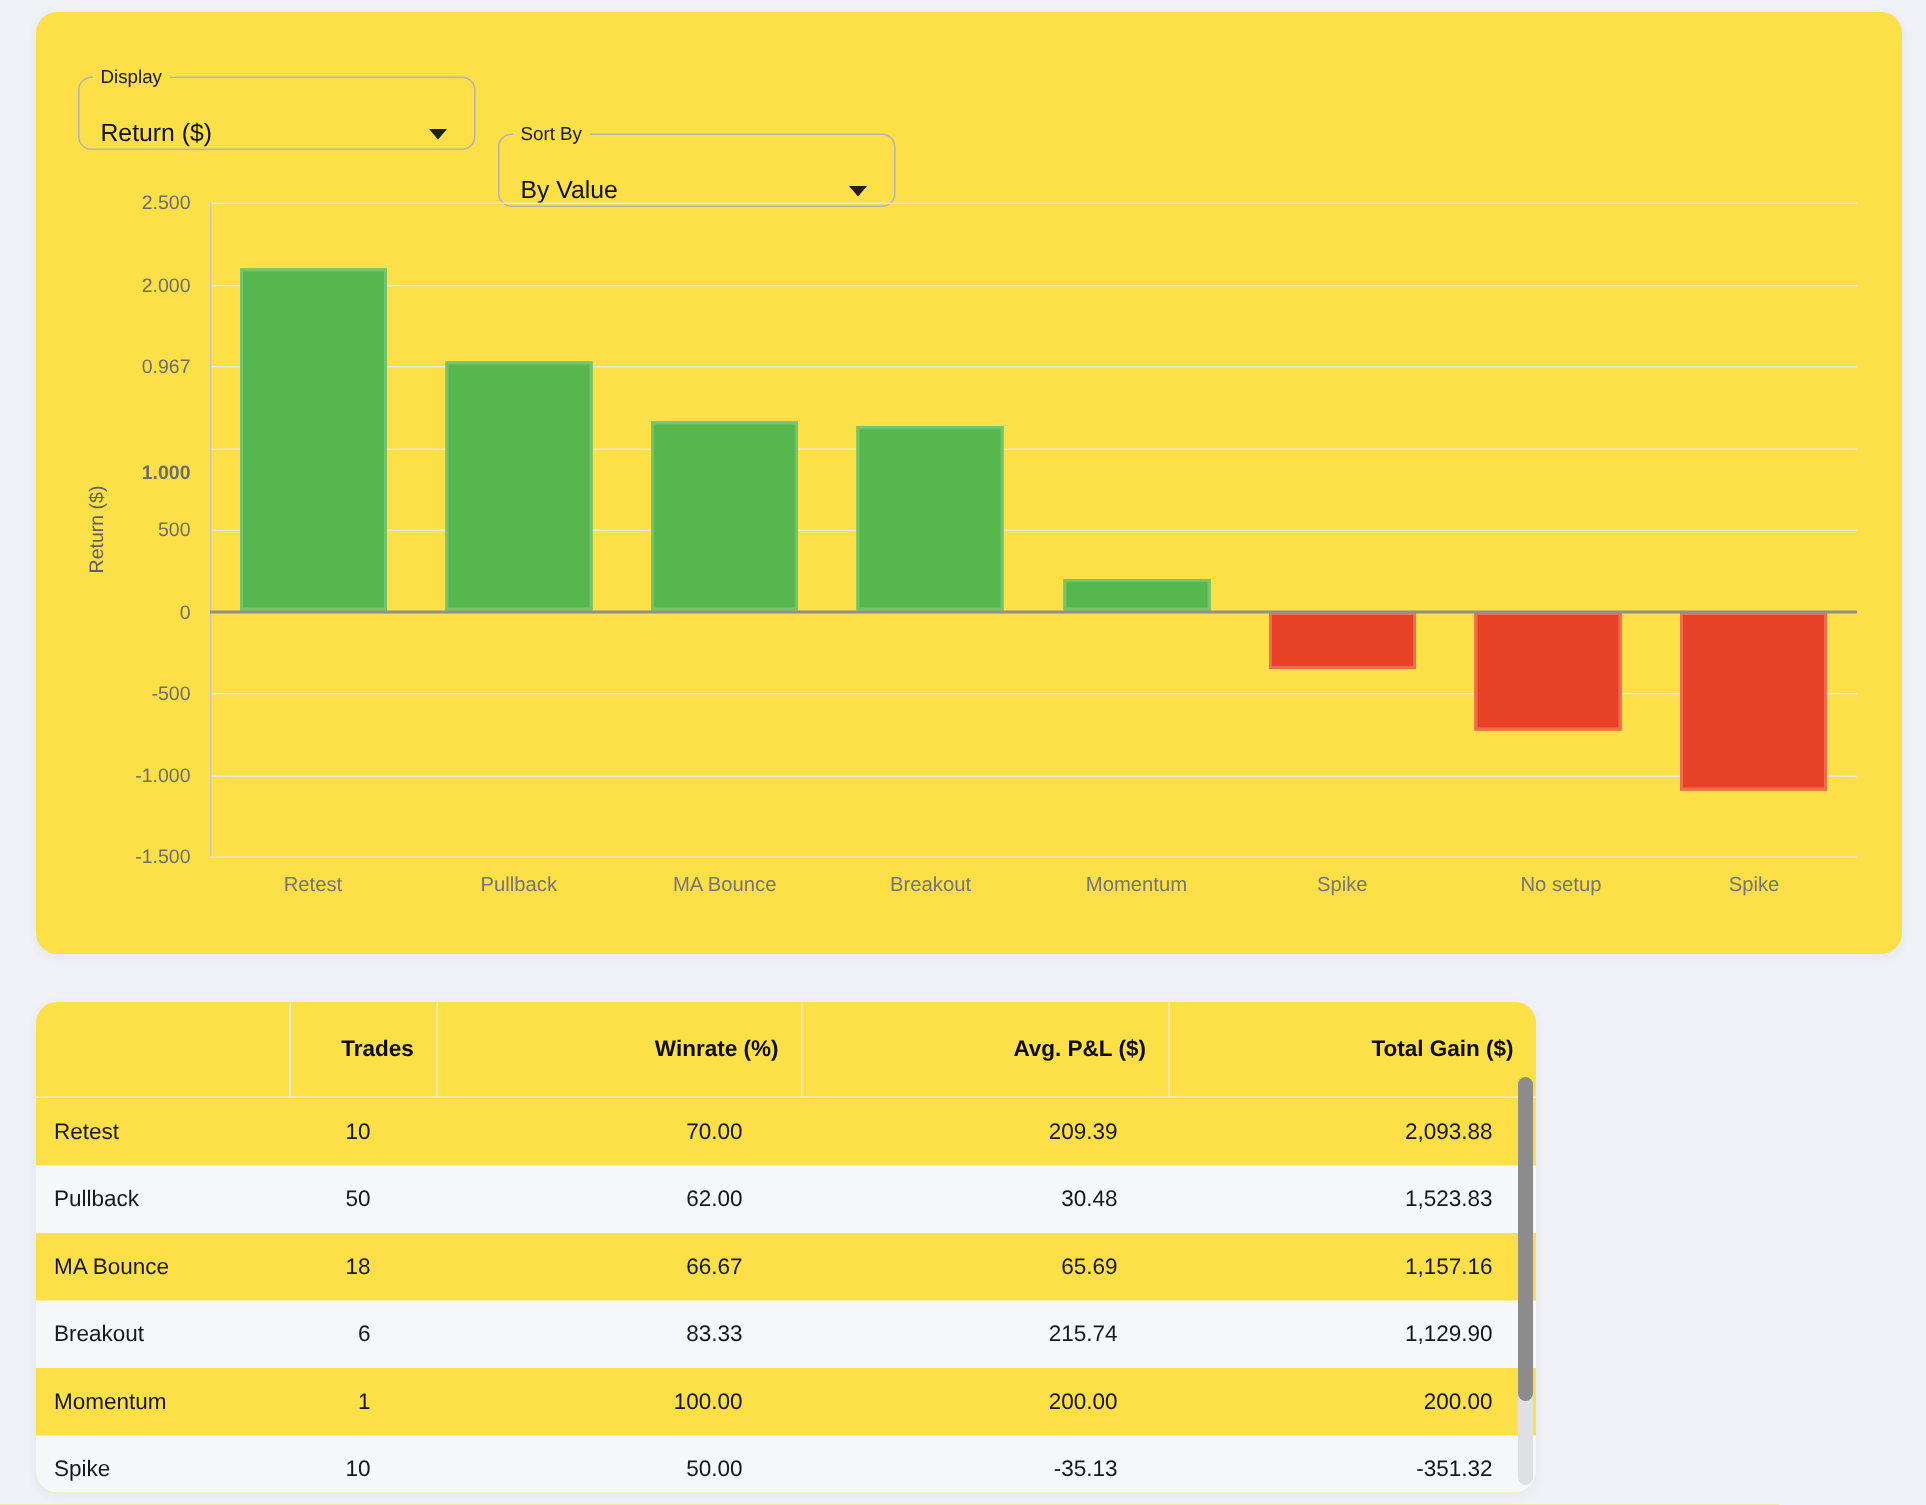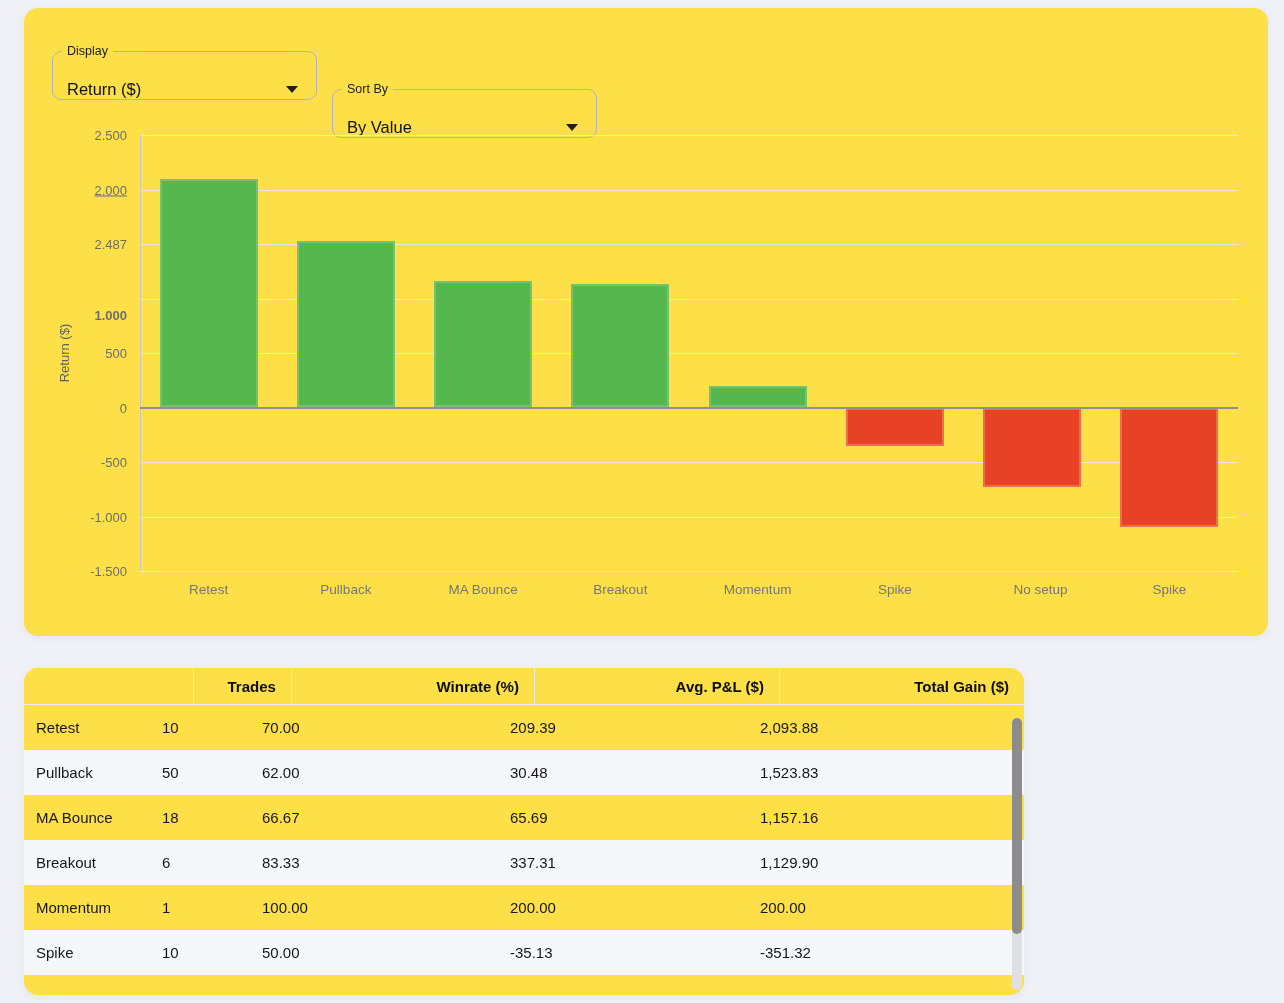--- a/index.html
+++ b/index.html
@@ -87,34 +87,34 @@
     font-size:13.5px;
     color:#757575;
     white-space:nowrap;
   }
 
   
   .trow { display:flex; align-items:center; height:45px; font-size:15px; color:#17171b; }
   .trow.alt { background:#f5f7fa; }
   #table-header {
     display:flex; align-items:stretch;
-    height:37px;
+    height:64px;
     font-size:15px; font-weight:bold; color:#0d0d0f;
     border-bottom:1px solid #edeff4;
     padding-left:33px;
   }
   .th { display:flex; align-items:center; justify-content:flex-end; height:100%; padding-right:15px; }
   .th:not(:first-child) { border-left:1px solid #e9ebf1; }
   .th.c0 { justify-content:flex-start; padding-left:12px; }
   .c0 { width:138px; }
   .c1 { width:100px; }
   .c2 { width:248px; }
   .c3 { width:250px; }
   .c4 { width:250px; }
-  .td { padding-right:15px; }
+  .td { text-align:right; padding-right:15px; }
   .td.c0 { text-align:left; padding-left:12px; padding-right:0; }
 
   #scrollbar-track {
     position:absolute;
     left:988px; top:50px;
     width:10px; height:272px;
     background:#dfe0e3;
     border-radius:5px;
   }
   #scrollbar-thumb {
@@ -141,23 +141,23 @@
     <div class="select-value">By Value</div>
     <div class="caret"></div>
   </fieldset>
 
   <div id="y-axis-title">Return ($)</div>
 
   <div id="plot">
       <div class="gridline" style="top: 0px;"></div>
       <div class="ytick" style="top: 0px;">2.500</div>
       <div class="gridline" style="top: 54.5px;"></div>
-      <div class="ytick" style="top: 54.5px; text-decoration: underline;">2.000</div>
+      <div class="ytick" style="top: 54.5px;">2.000</div>
       <div class="gridline" style="top: 109px;"></div>
-      <div class="ytick" style="top: 109px;">2.487</div>
+      <div class="ytick" style="top: 109px;">0.967</div>
       <div class="gridline" style="top: 163.5px;"></div>
       <div class="ytick" style="top: 180px; font-weight: bold;">1.000</div>
       <div class="gridline" style="top: 218px;"></div>
       <div class="ytick" style="top: 218px;">500</div>
       <div class="ytick" style="top: 272.5px;">0</div>
       <div class="gridline" style="top: 327px;"></div>
       <div class="ytick" style="top: 327px;">-500</div>
       <div class="gridline" style="top: 381.5px;"></div>
       <div class="ytick" style="top: 381.5px;">-1.000</div>
       <div class="gridline" style="top: 436px;"></div>
@@ -210,21 +210,21 @@
         <div class="td c0">MA Bounce</div>
         <div class="td c1">18</div>
         <div class="td c2">66.67</div>
         <div class="td c3">65.69</div>
         <div class="td c4">1,157.16</div>
       </div>
       <div class="trow alt">
         <div class="td c0">Breakout</div>
         <div class="td c1">6</div>
         <div class="td c2">83.33</div>
-        <div class="td c3">337.31</div>
+        <div class="td c3">215.74</div>
         <div class="td c4">1,129.90</div>
       </div>
       <div class="trow">
         <div class="td c0">Momentum</div>
         <div class="td c1">1</div>
         <div class="td c2">100.00</div>
         <div class="td c3">200.00</div>
         <div class="td c4">200.00</div>
       </div>
       <div class="trow alt">

